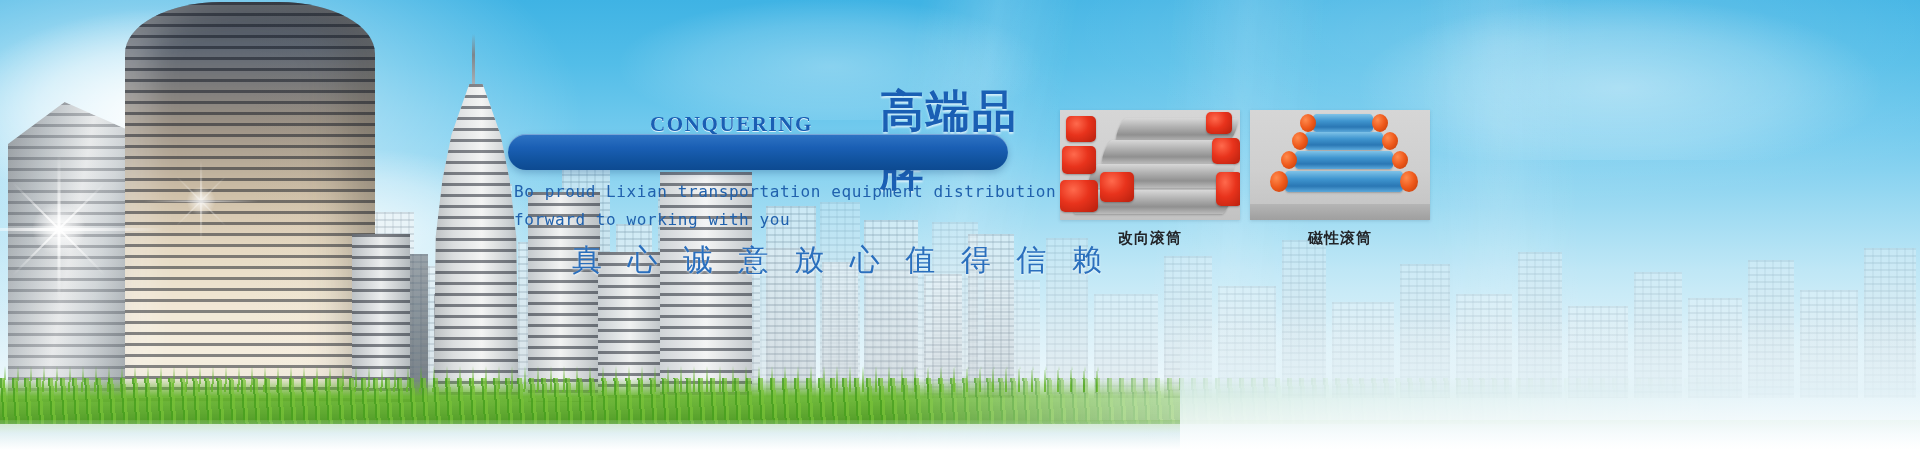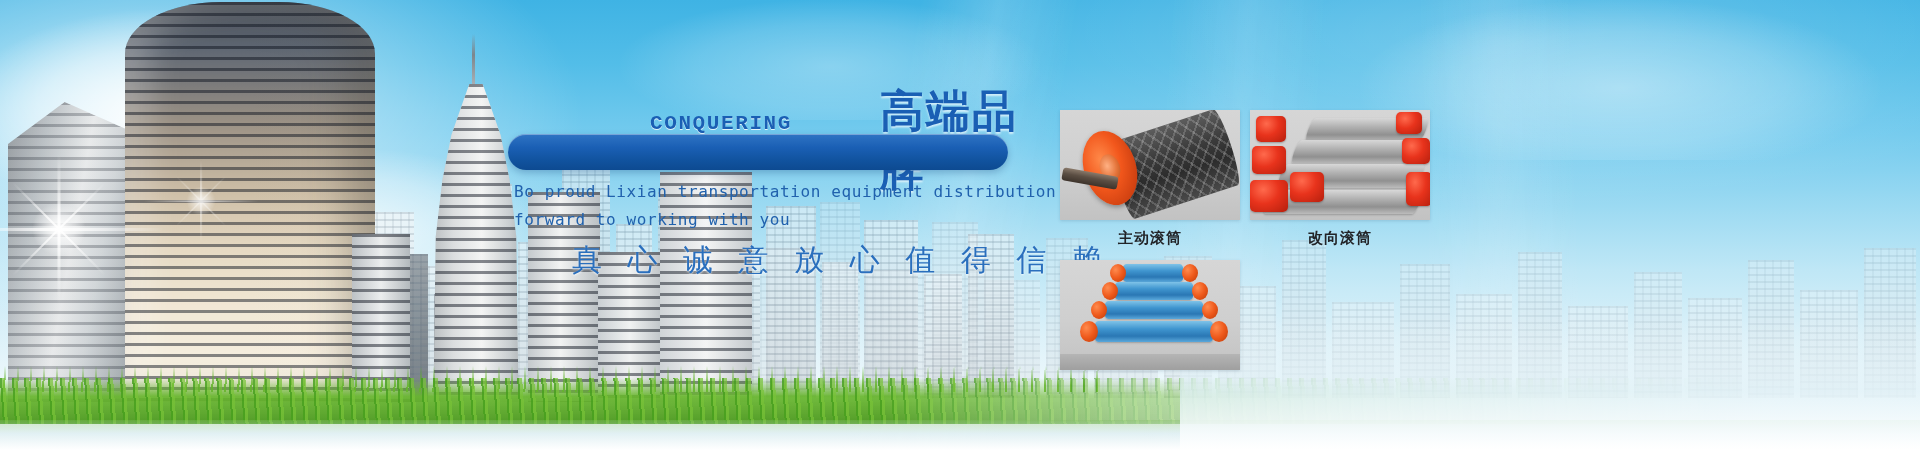--- a/index.html
+++ b/index.html
@@ -177,21 +177,21 @@
     background:linear-gradient(180deg, rgba(225,242,248,0) 0%, rgba(225,242,248,.75) 55%, rgba(255,255,255,.95) 100%);
   }
 
   
   .copy { position:absolute; left:0; top:0; width:1060px; height:450px; }
 
   .conquering {
     position:absolute; left:650px; top:112px;
     font-size:21px; font-weight:bold; letter-spacing:1.6px;
     color:#1a5fb4; text-shadow:0 1px 0 rgba(255,255,255,.8);
-    font-family:Liberation Mono, monospace;
+    font-family:Liberation Serif, serif;
   }
 
   .brand-cn {
     position:absolute; left:880px; top:82px;
     font-size:44px; font-weight:bold; letter-spacing:2px;
     color:#1a5fb4;
     font-family:"DejaVu Sans", sans-serif;
     text-shadow:0 2px 2px rgba(255,255,255,.65);
   }
 
@@ -419,29 +419,20 @@
     <div class="pill"></div>
 
     <div class="en-line en1">Bo proud Lixian transportation equipment distribution look</div>
     <div class="en-line en2">forward to working with you</div>
 
     <div class="slogan">真 心 诚 意   放 心 值 得 信 赖</div>
   </div>
 
   <div class="products">
 
-    <div class="prod">
-      <div class="prod-img">
-        <div class="drum-body"></div>
-        <div class="drum-disc"></div>
-        <div class="drum-hub"></div>
-        <div class="drum-shaft"></div>
-      </div>
-      <div class="prod-cap">主动滚筒</div>
-    </div>
 
     <div class="prod">
       <div class="prod-img">
         <div class="cylrow">
           <div class="cyl" style="left:58px;  top:8px;  width:118px;"></div>
           <div class="cyl" style="left:44px;  top:30px; width:130px;"></div>
           <div class="cyl" style="left:30px;  top:54px; width:142px;"></div>
           <div class="cyl" style="left:16px;  top:80px; width:154px;"></div>
           <div class="red" style="left:6px;   top:6px;  width:30px; height:26px;"></div>
           <div class="red" style="left:2px;   top:36px; width:34px; height:28px;"></div>
@@ -465,16 +456,17 @@
         <div class="bcyl" style="left:54px; top:22px; width:80px;"></div>
         <div class="ocap" style="left:42px; top:22px;"></div>
         <div class="ocap" style="left:132px;top:22px;"></div>
         <div class="bcyl" style="left:44px; top:41px; width:100px;"></div>
         <div class="ocap" style="left:31px; top:41px;"></div>
         <div class="ocap" style="left:142px;top:41px;"></div>
         <div class="bcyl" style="left:34px; top:61px; width:120px;height:21px;"></div>
         <div class="ocap" style="left:20px; top:61px; width:18px;height:21px;"></div>
         <div class="ocap" style="left:150px;top:61px; width:18px;height:21px;"></div>
       </div>
+      <div class="prod-cap">磁性滚筒</div>
     </div>
 
   </div>
 </div>
 
 </body></html>

